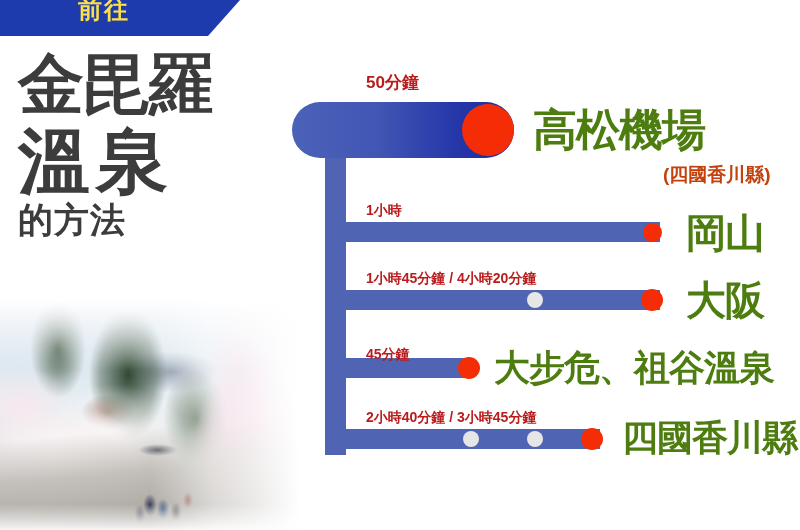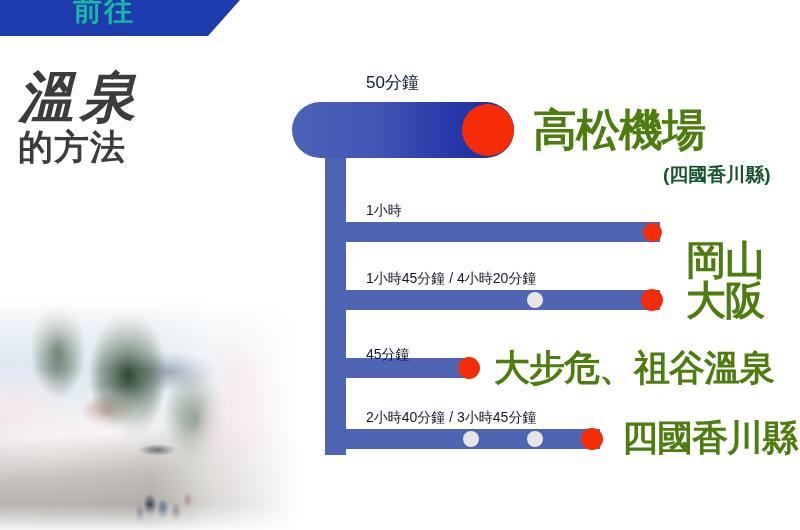--- a/index.html
+++ b/index.html
@@ -16,21 +16,21 @@
   
   .ribbon{
     position:absolute;left:0;top:0;width:240px;height:36px;
     background:#1d3bad;
     clip-path:polygon(0 0, 240px 0, 208px 36px, 0 36px);
     z-index:7;
   }
   .ribbon-label{
     position:absolute;left:0;top:0;width:208px;height:20px;
     display:flex;align-items:center;justify-content:center;
-    color:#14b8a6;font-size:29px;font-weight:bold;letter-spacing:2px;
+    color:#fde047;font-size:24px;font-weight:bold;letter-spacing:2px;
     line-height:1;
   }
 
   
   .photo-wrap{
     position:absolute;left:0;top:300px;width:300px;height:230px;
     z-index:1;overflow:hidden;
   }
   .photo{
     position:absolute;inset:0;
@@ -77,21 +77,21 @@
   }
 
   
   .headline{position:absolute;left:18px;top:52px;z-index:6;}
   .hl-line{
     color:#3c3c3c;font-weight:bold;line-height:.97;
     letter-spacing:-1px;white-space:nowrap;
     text-shadow:0 0 1px rgba(255,255,255,.9);
   }
   .hl-1{font-size:66px;}
-  .hl-2{font-size:56px;margin-top:18px;letter-spacing:6px;font-style:italic;}
+  .hl-2{font-size:72px;margin-top:11px;letter-spacing:6px;}
   .hl-3{font-size:35px;margin-top:6px;letter-spacing:1px;}
 
   
   .routes{position:absolute;left:0;top:0;width:800px;height:530px;z-index:5;}
 
   .trunk{
     position:absolute;left:325px;top:150px;width:21px;height:305px;
     background:#5064b4;
   }
 
@@ -99,72 +99,73 @@
   .bar.top{
     left:292px;top:102px;height:56px;border-radius:28px;
     background:linear-gradient(90deg,#4c62b8 0%,#4256b4 38%,#2436a8 75%,#1d2da2 100%);
   }
 
   .dot{position:absolute;border-radius:50%;}
   .dot-red{background:#f52d06;}
   .dot-white{background:#e6e6e6;}
 
   .dur{
-    position:absolute;color:#0f172a;font-size:14px;font-weight:normal;
+    position:absolute;color:#b91c1c;font-size:14px;font-weight:bold;
     white-space:nowrap;line-height:1;
   }
   .dur.big{font-size:17px;}
 
   .dest{
     position:absolute;color:#4d7c0f;font-weight:bold;
     white-space:nowrap;line-height:1;letter-spacing:-1px;text-align:center;
   }
   .dest-main{font-size:44px;}
   .dest-mid{font-size:40px;}
   .dest-sm{font-size:36px;}
   .dest-sub{
-    position:absolute;color:#14532d;font-weight:bold;
+    position:absolute;color:#c2410c;font-weight:bold;
     font-size:19px;white-space:nowrap;line-height:1;letter-spacing:0;
   }
 </style>
 </head>
 <body>
 
 <div id="stage">
 
   <div class="photo-wrap">
     <div class="photo"></div>
     <div class="photo-fade-t"></div>
     <div class="photo-fade-r"></div>
     <div class="photo-fade-b"></div>
   </div>
 
   <div class="ribbon">
     <div class="ribbon-label">前往</div>
   </div>
 
   <div class="headline">
+    <div class="hl-line hl-1">金毘羅</div>
     <div class="hl-line hl-2">溫泉</div>
     <div class="hl-line hl-3">的方法</div>
   </div>
 
   <div class="routes">
 
     <div class="trunk"></div>
 
     <div class="bar top" style="width:222px;"></div>
     <div class="dur big" style="left:366px;top:74px;">50分鐘</div>
     <div class="dot dot-red" style="left:462px;top:104px;width:52px;height:52px;"></div>
     <div class="dest dest-main" style="left:533px;top:108px;">高松機場</div>
     <div class="dest-sub" style="left:663px;top:165px;">(四國香川縣)</div>
 
     <div class="bar" style="left:325px;top:222px;width:335px;"></div>
     <div class="dur" style="left:366px;top:203px;">1小時</div>
     <div class="dot dot-red" style="left:643px;top:223px;width:19px;height:19px;"></div>
-    <div class="dest dest-mid" style="left:686px;top:213px;margin-top:27px;">岡山</div>
+    <div class="dest dest-mid" style="left:686px;top:213px;">岡山</div>
 
     <div class="bar" style="left:325px;top:290px;width:335px;"></div>
     <div class="dur" style="left:366px;top:271px;text-align:center;">1小時45分鐘 / 4小時20分鐘</div>
     <div class="dot dot-white" style="left:527px;top:292px;width:16px;height:16px;"></div>
     <div class="dot dot-red" style="left:641px;top:289px;width:22px;height:22px;"></div>
     <div class="dest dest-mid" style="left:686px;top:280px;">大阪</div>
 
     <div class="bar" style="left:325px;top:358px;width:148px;"></div>
     <div class="dur" style="left:366px;top:339px;margin-top:8px;">45分鐘</div>
     <div class="dot dot-red" style="left:458px;top:357px;width:22px;height:22px;"></div>

